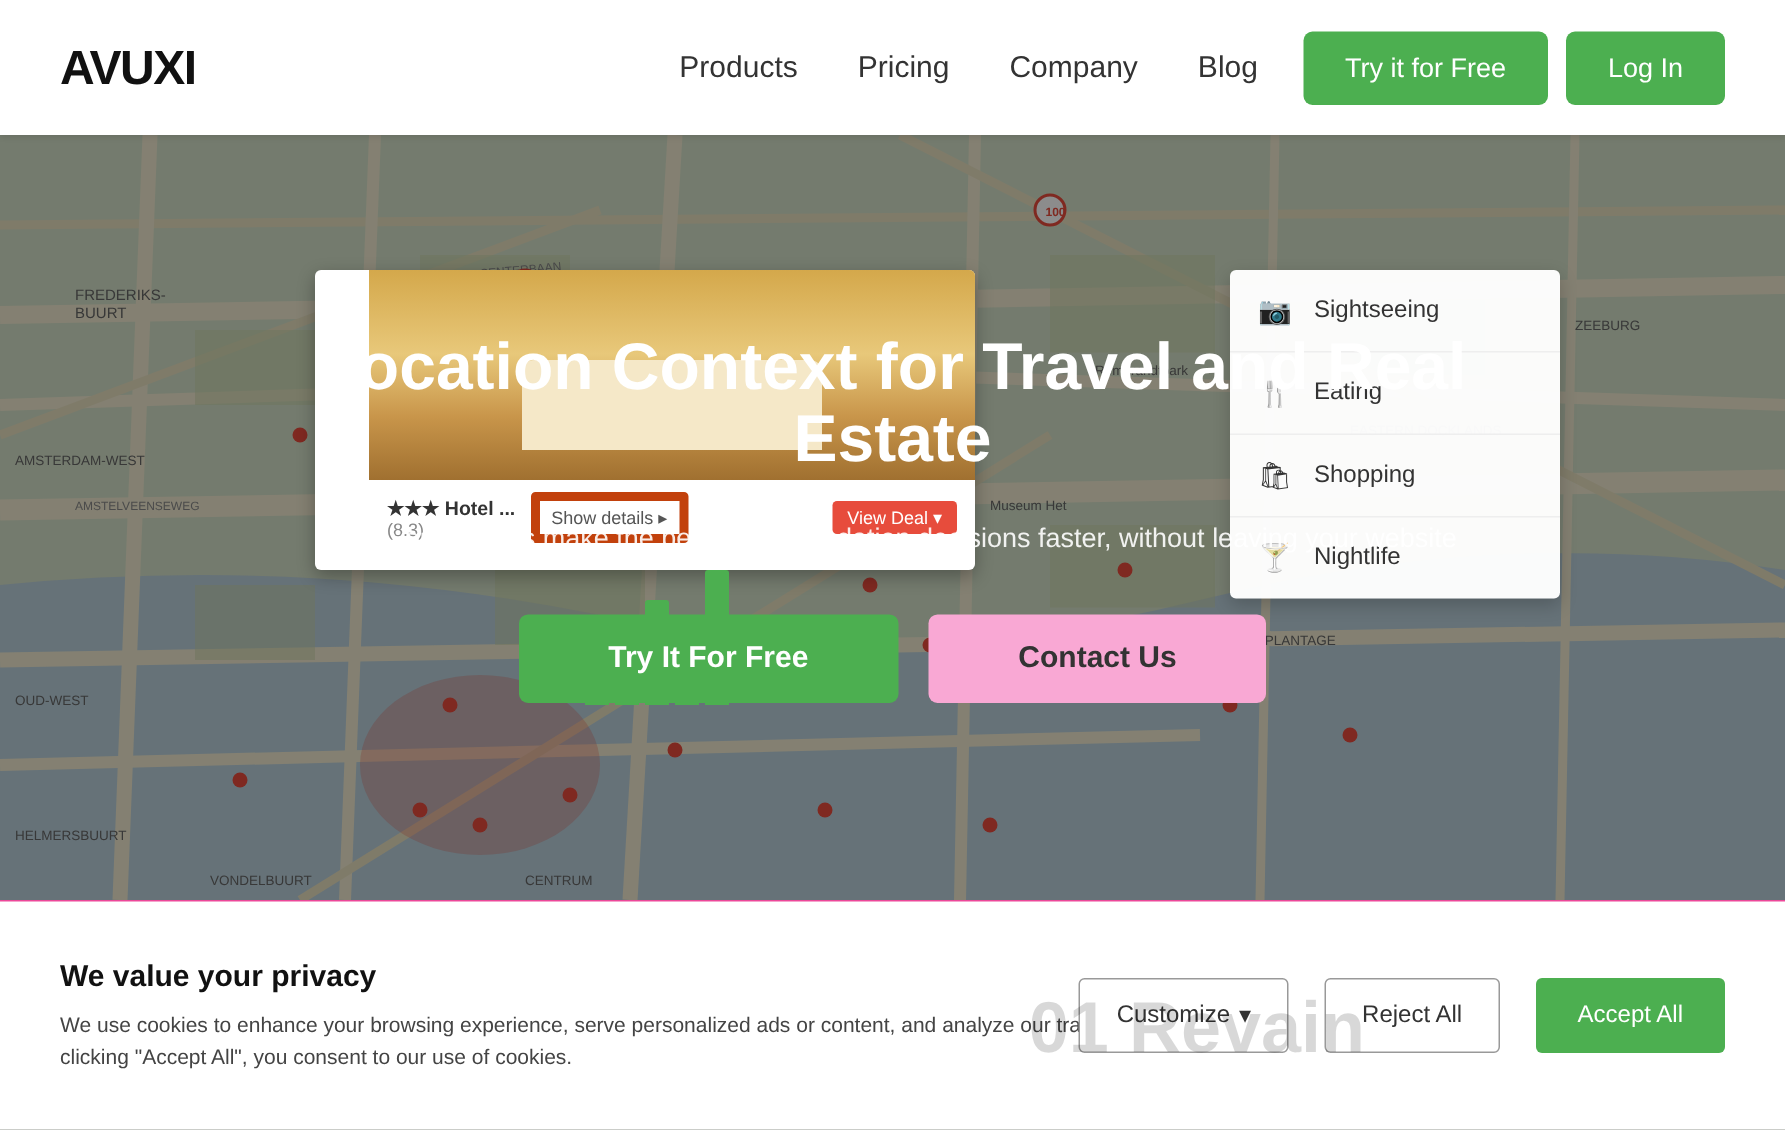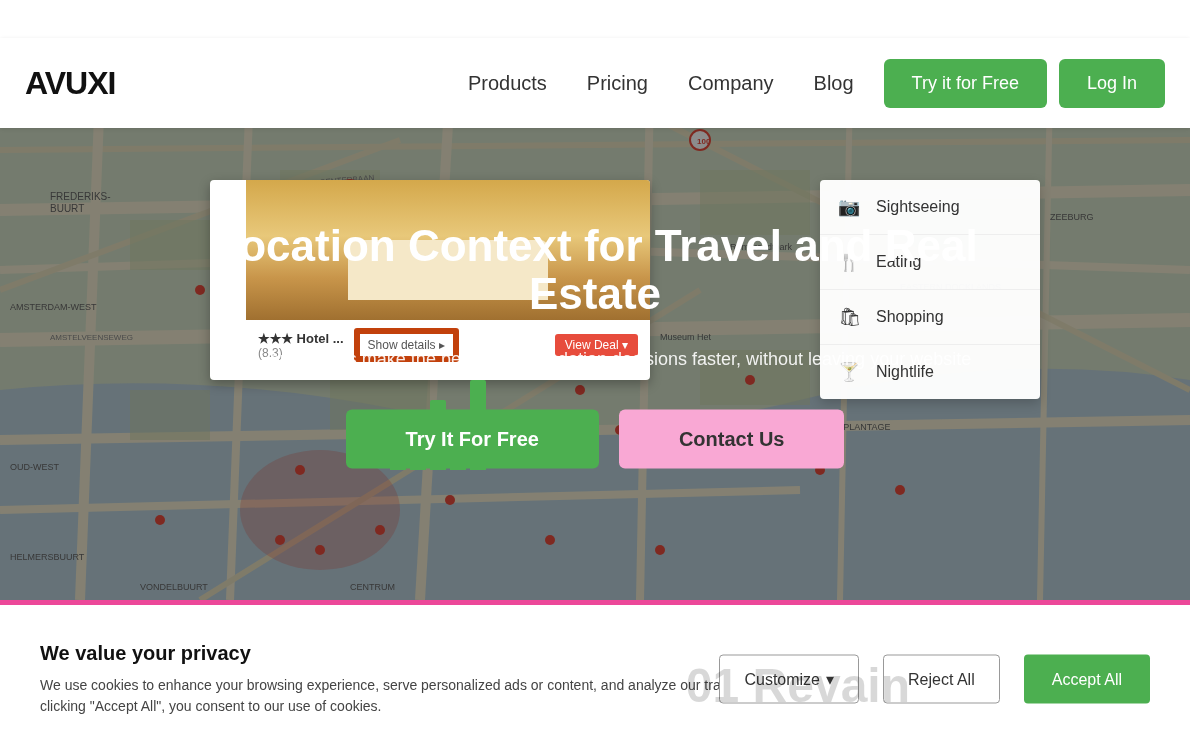--- a/index.html
+++ b/index.html
@@ -6,24 +6,23 @@
     body { font-family: -apple-system, BlinkMacSystemFont, 'Segoe UI', sans-serif; width: 1190px; height: 753px; overflow: hidden; position: relative; }
 
     
     .navbar {
       position: absolute;
       top: 0; left: 0; right: 0;
       height: 90px;
       background: white;
       display: flex;
       align-items: center;
-      padding: 0 25px;
+      padding: 0 40px;
       z-index: 100;
       box-shadow: 0 1px 4px rgba(0,0,0,0.1);
-      margin-top: 38px;
     }
     .logo {
       font-size: 32px;
       font-weight: 900;
       color: #111;
       letter-spacing: -1px;
       margin-right: auto;
     }
     .nav-links {
       display: flex;
@@ -239,21 +238,21 @@
       background: #4CAF50;
       border-radius: 2px 2px 0 0;
     }
 
     
     .cookie-banner {
       position: absolute;
       bottom: 0; left: 0; right: 0;
       height: 153px;
       background: white;
-      border-top: 5px solid #ec4899;
+      border-top: 1px solid #ec4899;
       padding: 28px 40px;
       display: flex;
       flex-direction: column;
       justify-content: center;
     }
     .cookie-title {
       font-size: 20px;
       font-weight: 700;
       color: #111;
       margin-bottom: 10px;

